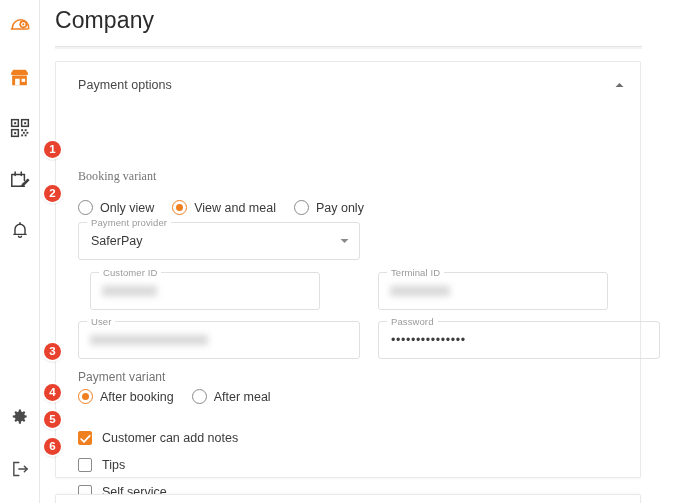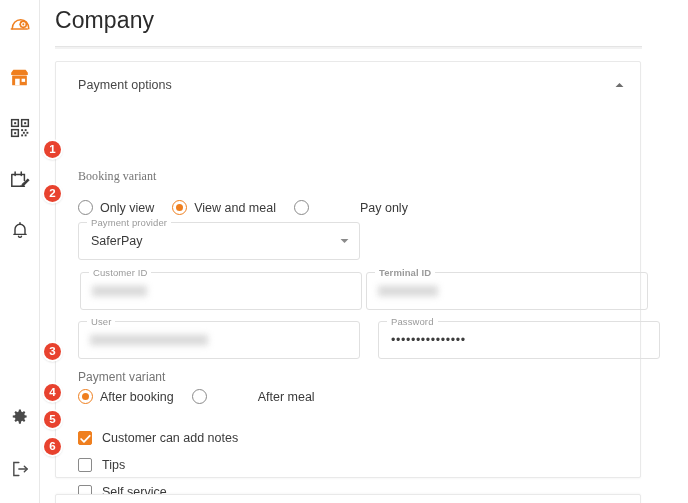--- a/index.html
+++ b/index.html
@@ -126,21 +126,21 @@
   .radio-row { position: absolute; display: flex; align-items: center; }
   #bookingVariantRow { left: 22px; top: 93px; }
   #paymentVariantRow  { left: 22px; top: 282px; justify-content: center; }
 
   .radio-option {
     display: flex;
     align-items: center;
     cursor: pointer;
     margin-right: 18px;
   }
-  .radio-option:last-child { margin-right: 9px; gap: 44px; }
+  .radio-option:last-child { margin-right: 9px; }
 
   .radio-outer {
     width: 15px; height: 15px;
     border: 1.6px solid #8a8a8a;
     border-radius: 50%;
     position: relative;
     flex: none;
   }
   .radio-option.checked .radio-outer { border-color: #ef7f1f; }
   .radio-option.checked .radio-outer::after {
@@ -215,22 +215,22 @@
     left: 13px; top: 50%;
     transform: translateY(-50%);
     font-size: 12.5px;
     color: #3d3d3d;
     letter-spacing: 0.6px;
     white-space: nowrap;
   }
 
   
   #fieldPaymentProvider { left: 22px; top: 115px; width: 282px; }
-  #fieldCustomerId      { left: 24px; top: 165px; width: 282px; }
-  #fieldTerminalId      { left: 310px; top: 165px; width: 282px; font-weight: bold; }
+  #fieldCustomerId      { left: 34px; top: 165px; width: 230px; }
+  #fieldTerminalId      { left: 322px; top: 165px; width: 230px; }
   #fieldUser            { left: 22px; top: 214px; width: 282px; }
   #fieldPassword        { left: 322px; top: 214px; width: 282px; }
 
   
   .check-row {
     position: absolute;
     left: 22px;
     display: flex;
     align-items: center;
     cursor: pointer;

